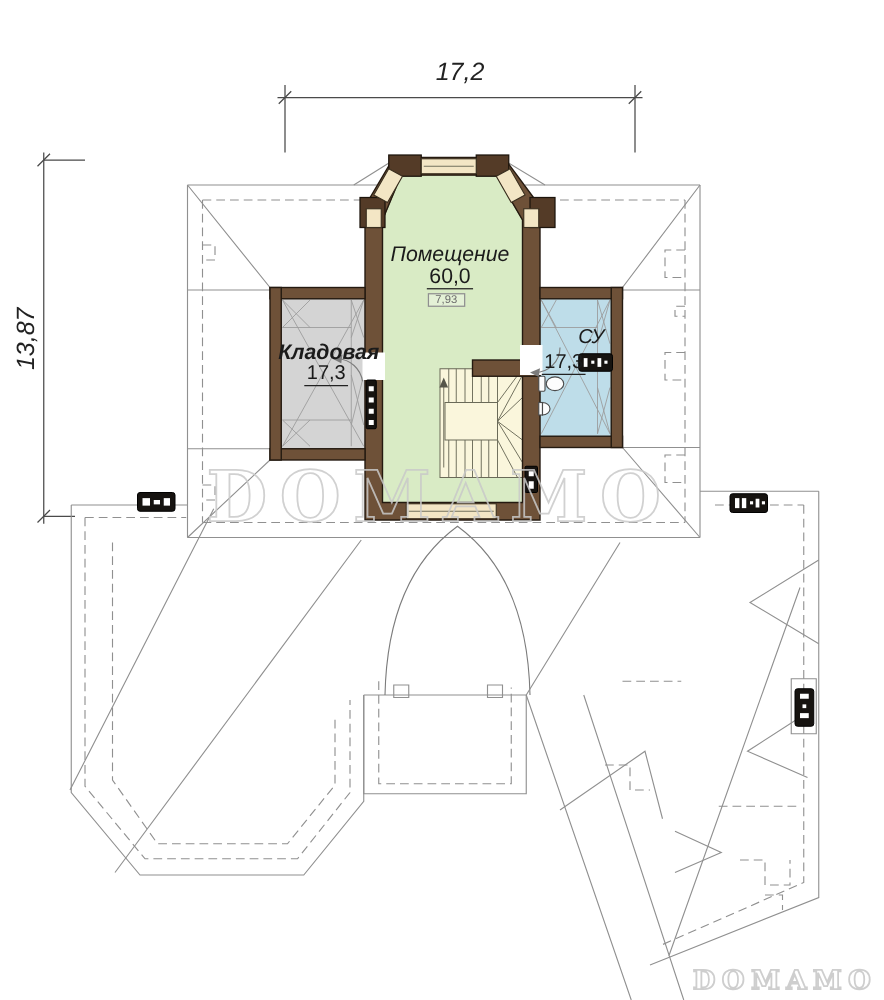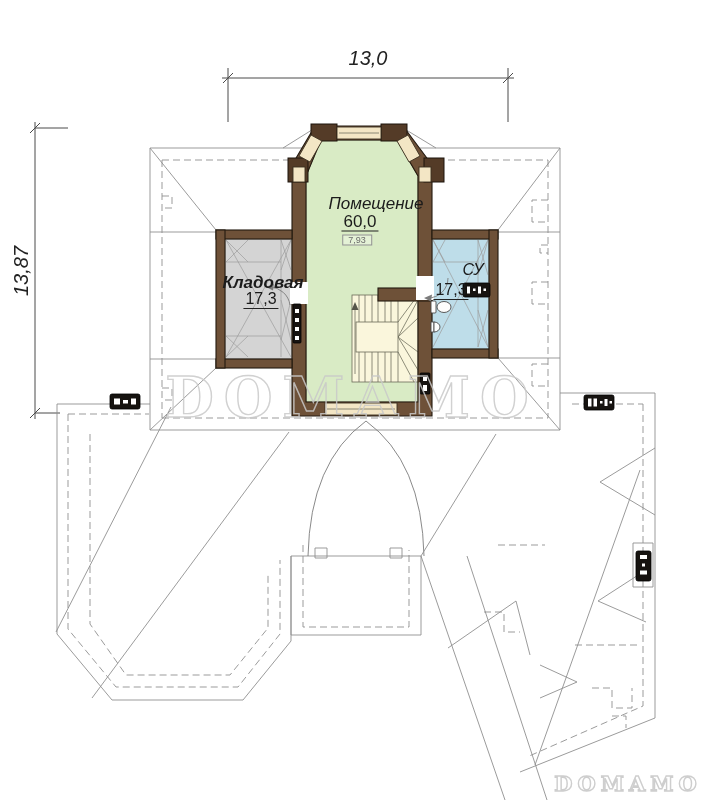--- a/index.html
+++ b/index.html
@@ -186,24 +186,24 @@
       <rect fill="#fff" x="295" y="327" width="4" height="4"></rect>
       <rect fill="#fff" x="295" y="336" width="4" height="4"></rect>
     </g>
   </g>
 
   <text class="wmark" x="352" y="417" text-anchor="middle" font-size="56" letter-spacing="10" opacity="0.85">DOMAMO</text>
   <text class="wmark" x="628" y="791" text-anchor="middle" font-size="21" letter-spacing="5" stroke-width="1.1" opacity="0.9">DOMAMO</text>
 </svg>
 
 
-  <div class="lbl dim" style="left:368px;top:58px;">13,0</div>
+  <div class="lbl dim" style="left:368px;top:58px;">17,2</div>
   <div class="lbl dim rot" style="left:21px;top:271px;">13,87</div>
 
-  <div class="lbl rname" style="left:376px;top:203px;font-size:17px;">Помещение</div>
+  <div class="lbl rname" style="left:360px;top:203px;font-size:17px;">Помещение</div>
   <div class="lbl area" style="left:360px;top:222px;font-size:17px;">60,0</div>
   <div class="lbl elev" style="left:357px;top:240px;">7,93</div>
 
   <div class="lbl rname" style="left:263px;top:282px;font-size:17px;font-weight:bold;">Кладовая</div>
   <div class="lbl area" style="left:261px;top:300px;font-size:16px;">17,3</div>
 
   <div class="lbl rname" style="left:473px;top:270px;font-size:16px;">СУ</div>
   <div class="lbl area" style="left:451px;top:291px;font-size:16px;">17,3</div>
 
 </div>

